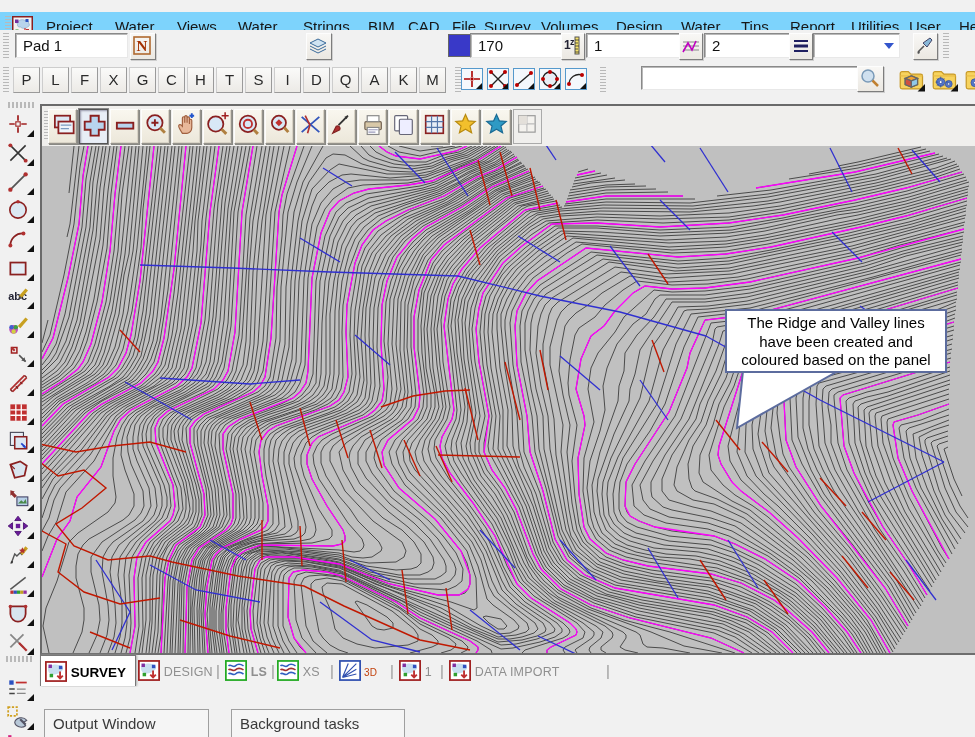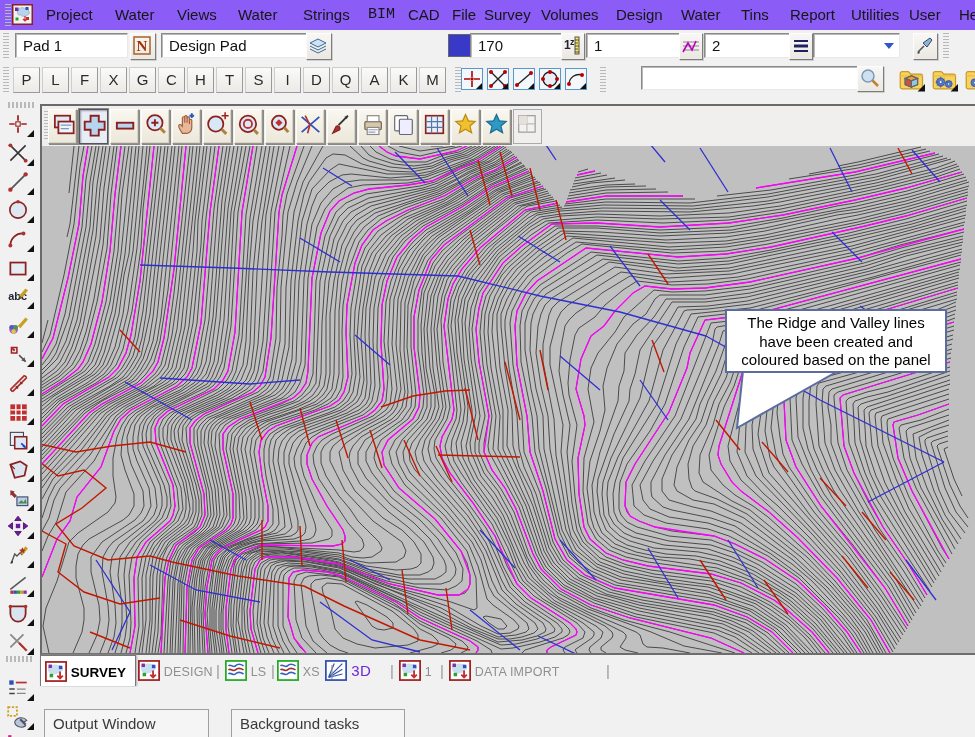--- a/index.html
+++ b/index.html
@@ -10,21 +10,21 @@
   .hgrip{position:absolute;height:6px;background-image:repeating-linear-gradient(to right,#b9b9b9 0 2px,transparent 2px 4px);}
   
   .inp{position:absolute;background:#fff;border-top:1px solid #898989;border-left:1px solid #898989;
     border-bottom:1px solid #e8e8e8;border-right:1px solid #e8e8e8;
     box-shadow:inset 1px 1px 0 #b9b9b9; font-size:15px;color:#111;line-height:23px;padding-left:7px;}
   
   .btn{position:absolute;background:linear-gradient(#f8f7f5,#ebe8e2);
     border-top:1px solid #fdfdfd;border-left:1px solid #fdfdfd;
     border-bottom:1px solid #7d7d7d;border-right:1px solid #7d7d7d;
     box-shadow:1px 1px 0 #cfcfcf;}
-  .menu{position:absolute;top:0;left:0;height:30px;width:975px;background:#8b5cf6;}
+  .menu{position:absolute;top:12px;left:0;height:30px;width:975px;background:#7dd3fc;}
   .menu span{position:absolute;top:6px;font-size:15px;color:#161616;}
   .lbtn{position:absolute;width:25px;height:24px;background:linear-gradient(#fafaf9,#eceae6);
     border:1px solid #9a9a9a;border-top-color:#cdcdcd;border-left-color:#cdcdcd;
     font-size:15px;color:#2a2a2a;text-align:center;line-height:24px;}
   .vtab{position:absolute;left:0;top:98px;width:19px;height:639px;background:#f1f1f1;z-index:40;}
   .viewwin{position:absolute;left:40px;top:104px;width:935px;height:549px;border:2px solid #6a6a6a;border-right:none;box-sizing:border-box;background:#f0efed;}
   .vtoolbar{position:absolute;left:42px;top:106px;width:933px;height:40px;background:#f0efed;}
   .vbtn{position:absolute;top:3px;width:27px;height:33px;background:linear-gradient(#f9f7ef,#ece7da);
     border:1px solid #96938c;border-top-color:#fdfdfc;border-left-color:#fdfdfc;
     box-shadow:1px 1px 0 #898984, inset -1px -1px 0 #d8d3c6;}
@@ -45,21 +45,21 @@
         <rect x="13.5" y="3" width="3" height="3" fill="#2a50c0"></rect>
         <rect x="3.5" y="13.5" width="3" height="3" fill="#28a028"></rect>
         <rect x="14" y="13" width="3" height="3" fill="#c03030"></rect>
         <path d="M13 12l0 5m-2-2l2 2 2-2" stroke="#c03030" stroke-width="1.2" fill="none"></path>
       </svg></div>
   <span style="left:46px;">Project</span>
   <span style="left:115px;">Water</span>
   <span style="left:177px;">Views</span>
   <span style="left:238px;">Water</span>
   <span style="left:303px;">Strings</span>
-  <span style="left:368px;font-family:Liberation Mono, monospace;">BIM</span>
+  <span style="left:368px;">BIM</span>
   <span style="left:408px;">CAD</span>
   <span style="left:452px;">File</span>
 
   <span style="left:484px;">Survey</span>
   <span style="left:541px;">Volumes</span>
   <span style="left:616px;">Design</span>
   <span style="left:681px;">Water</span>
   <span style="left:741px;">Tins</span>
   <span style="left:790px;">Report</span>
   <span style="left:851px;">Utilities</span>
@@ -67,21 +67,20 @@
   <span style="left:959px;">He</span>
 </div>
 
 <div class="abs" style="left:0;top:30px;width:975px;height:32px;background:#f1f1f1;">
   <div class="grip" style="left:3px;top:3px;height:26px;"></div>
   <div class="inp" style="left:15px;top:3px;width:104px;height:23px;">Pad 1</div>
   <div class="btn" style="left:130px;top:3px;width:24px;height:25px;"><svg width="22" height="23" viewBox="0 0 22 23">
         <rect x="3" y="3" width="16" height="17" fill="none" stroke="#b06a30" stroke-width="1.6"></rect>
         <text x="11" y="17" font-family="Liberation Serif,serif" font-size="15" font-weight="bold" fill="#a33000" text-anchor="middle">N</text>
       </svg></div>
-  <div class="inp" style="left:161px;top:3px;width:137px;height:23px;">Design Pad</div>
   <div class="btn" style="left:306px;top:3px;width:24px;height:25px;"><svg width="22" height="23" viewBox="0 0 22 23">
         <g stroke="#3a6a9a" stroke-width="1">
           <path d="M11 5l8 4-8 4-8-4z" fill="#cfe3f2"></path>
           <path d="M3 12l8 4 8-4" fill="none"></path>
           <path d="M3 15l8 4 8-4" fill="none"></path>
         </g>
       </svg></div>
   <div class="btn" style="left:448px;top:4px;width:21px;height:21px;background:#3939c8;border:1px solid #666;box-shadow:none;"></div>
   <div class="inp" style="left:470px;top:3px;width:86px;height:23px;">170</div>
   <div class="btn" style="left:561px;top:3px;width:22px;height:25px;"><svg width="20" height="23" viewBox="0 0 20 23">
@@ -825,31 +824,31 @@
         <path d="M13 9v6m-2.4-2.4l2.4 2.4 2.4-2.4" stroke="#c03030" stroke-width="1.6" fill="none"></path>
       </svg> SURVEY</div>
 <div class="abs" style="left:98px;top:5px;font-size:12.5px;letter-spacing:0.2px;color:#8f8f8f;white-space:nowrap;"><svg width="22" height="21" viewBox="0 0 19 18" style="vertical-align:-5px;">
         <rect x="0.75" y="0.75" width="17.5" height="16.5" fill="#fff" stroke="#a02020" stroke-width="1.5"></rect>
         <path d="M5 4c3-2 8-1 10 1s-1 5-4 6-7 1-8-2 0-4 2-5z" fill="#c8dff0"></path>
         <rect x="3" y="3" width="3" height="3" fill="#8030a0"></rect>
         <rect x="12" y="4" width="3" height="3" fill="#3050c0"></rect>
         <rect x="4" y="11" width="3" height="3" fill="#30a030"></rect>
         <path d="M13 9v6m-2.4-2.4l2.4 2.4 2.4-2.4" stroke="#c03030" stroke-width="1.6" fill="none"></path>
       </svg> DESIGN</div>
-<div class="abs" style="left:185px;top:5px;font-size:12.5px;letter-spacing:0.2px;color:#8f8f8f;white-space:nowrap;"><svg width="22" height="21" viewBox="0 0 19 18" style="vertical-align:-5px;">
+<div class="abs" style="left:185px;top:5px;font-size:12.5px;letter-spacing:0.2px;color:#8f8f8f;white-space:nowrap;font-weight:bold;"><svg width="22" height="21" viewBox="0 0 19 18" style="vertical-align:-5px;">
         <rect x="0.75" y="0.75" width="17.5" height="16.5" fill="#fff" stroke="#22aa22" stroke-width="1.5"></rect>
         <path d="M3 5c2-2 4 2 6 0s4-2 7 0M3 12c2-2 4 2 6 0s4-2 7 0" fill="none" stroke="#3060c0" stroke-width="1.4"></path>
         <path d="M3 8.5c2-2 4 2 6 0s4-2 7 0" fill="none" stroke="#a03030" stroke-width="1.4"></path>
       </svg> LS</div>
 <div class="abs" style="left:237px;top:5px;font-size:12.5px;letter-spacing:0.2px;color:#8f8f8f;white-space:nowrap;"><svg width="22" height="21" viewBox="0 0 19 18" style="vertical-align:-5px;">
         <rect x="0.75" y="0.75" width="17.5" height="16.5" fill="#fff" stroke="#22aa22" stroke-width="1.5"></rect>
         <path d="M3 5c2-2 4 2 6 0s4-2 7 0M3 12c2-2 4 2 6 0s4-2 7 0" fill="none" stroke="#3060c0" stroke-width="1.4"></path>
         <path d="M3 8.5c2-2 4 2 6 0s4-2 7 0" fill="none" stroke="#a03030" stroke-width="1.4"></path>
       </svg> XS</div>
-<div class="abs" style="left:285px;top:5px;font-size:15px;letter-spacing:0.2px;color:#6d28d9;white-space:nowrap;"><svg width="22" height="21" viewBox="0 0 19 18" style="vertical-align:-5px;">
+<div class="abs" style="left:299px;top:5px;font-size:10px;letter-spacing:0.2px;color:#c2410c;white-space:nowrap;"><svg width="22" height="21" viewBox="0 0 19 18" style="vertical-align:-5px;">
         <rect x="0.75" y="0.75" width="17.5" height="16.5" fill="#fff" stroke="#3050b0" stroke-width="1.5"></rect>
         <path d="M3 15L15 3M3 15l5-12M3 15L15 8M3 15l12-3" stroke="#3050b0" stroke-width="1"></path>
       </svg> 3D</div>
 <div class="abs" style="left:359px;top:5px;font-size:12.5px;letter-spacing:0.2px;color:#8f8f8f;white-space:nowrap;"><svg width="22" height="21" viewBox="0 0 19 18" style="vertical-align:-5px;">
         <rect x="0.75" y="0.75" width="17.5" height="16.5" fill="#fff" stroke="#a02020" stroke-width="1.5"></rect>
         <path d="M5 4c3-2 8-1 10 1s-1 5-4 6-7 1-8-2 0-4 2-5z" fill="#c8dff0"></path>
         <rect x="3" y="3" width="3" height="3" fill="#8030a0"></rect>
         <rect x="12" y="4" width="3" height="3" fill="#3050c0"></rect>
         <rect x="4" y="11" width="3" height="3" fill="#30a030"></rect>
         <path d="M13 9v6m-2.4-2.4l2.4 2.4 2.4-2.4" stroke="#c03030" stroke-width="1.6" fill="none"></path>

